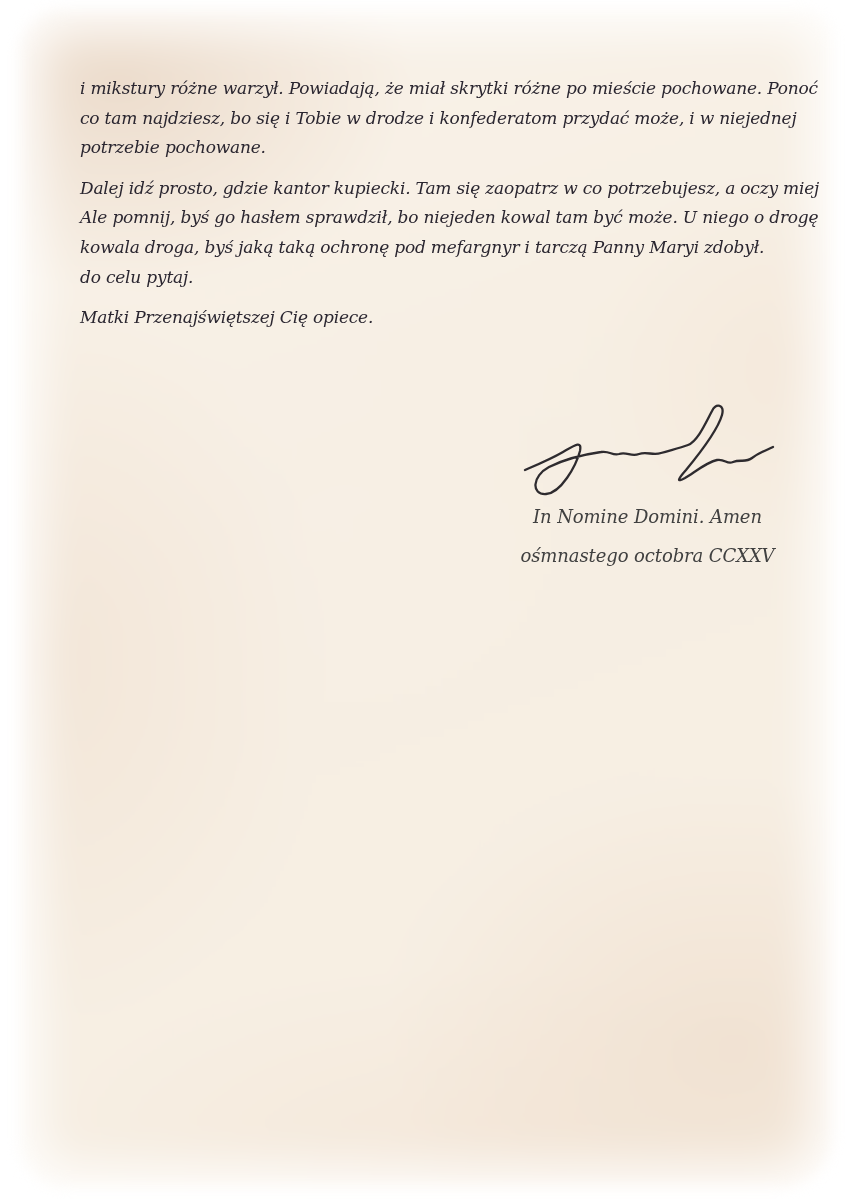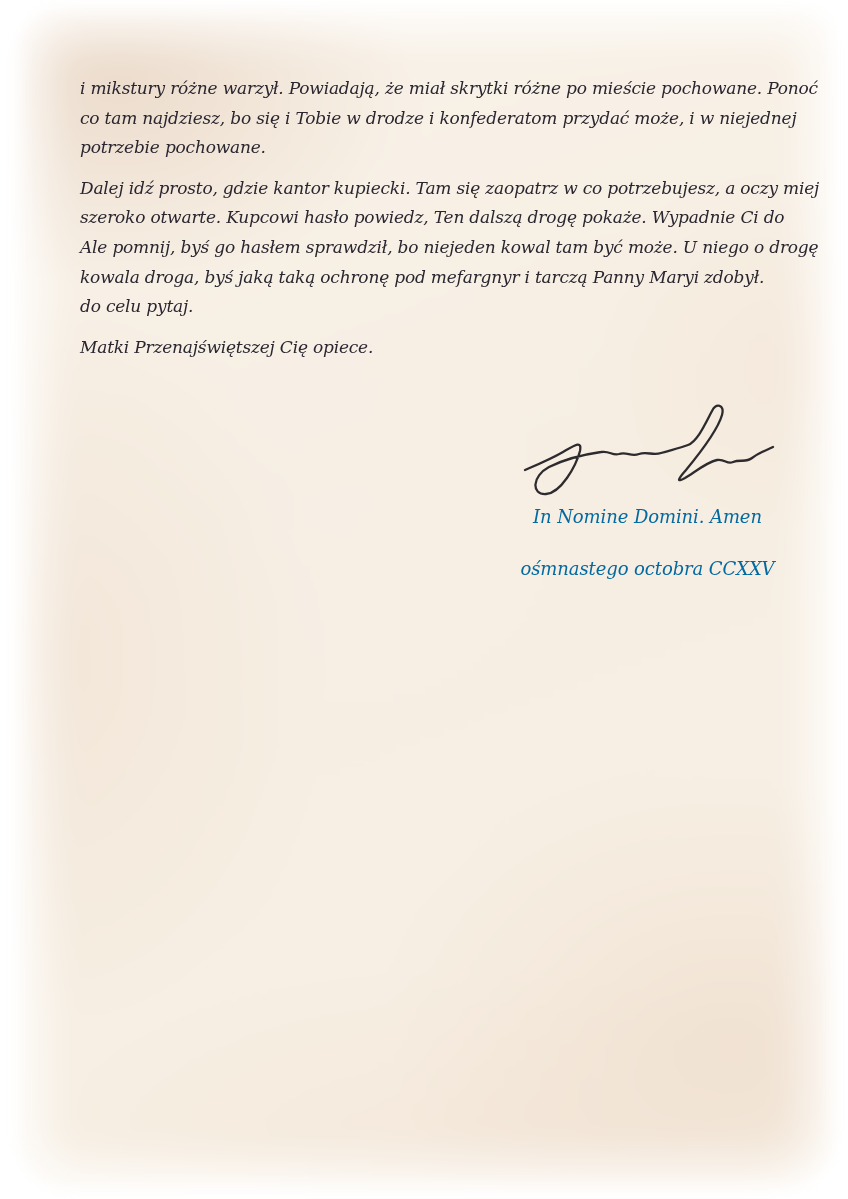--- a/index.html
+++ b/index.html
@@ -52,56 +52,55 @@
     font-size: 17px;
     letter-spacing: -0.2px;
     line-height: 29.6px;
   }
   .signature-block {
     position: absolute;
     left: 505px;
     top: 402px;
     width: 285px;
     text-align: center;
-    color: #0369a1;
+    color: #404040;
   }
   .signature-svg {
     display: block;
     margin: 0 auto 4px auto;
   }
   .closing-line {
     display: block;
     white-space: nowrap;
     font-style: italic;
     font-size: 18px;
     letter-spacing: -0.1px;
     line-height: 30px;
   }
   .closing-line.dateline {
-    margin-top: 22px;
+    margin-top: 9px;
   }
 </style>
 </head>
 <body>
 
 <div class="paper"></div>
 
 <div class="content">
 
   <div class="letter-body">
 
     <p class="para">
       <span class="line">i mikstury różne warzył. Powiadają, że miał skrytki różne po mieście pochowane. Ponoć</span>
       <span class="line">co tam najdziesz, bo się i Tobie w drodze i konfederatom przydać może, i w niejednej</span>
       <span class="line">potrzebie pochowane.</span>
     </p>
 
     <p class="para">
       <span class="line">Dalej idź prosto, gdzie kantor kupiecki. Tam się zaopatrz w co potrzebujesz, a oczy miej</span>
-      <span class="line">szeroko otwarte. Kupcowi hasło powiedz, Ten dalszą drogę pokaże. Wypadnie Ci do</span>
       <span class="line">Ale pomnij, byś go hasłem sprawdził, bo niejeden kowal tam być może. U niego o drogę</span>
       <span class="line">kowala droga, byś jaką taką ochronę pod mefargnyr i tarczą Panny Maryi zdobył.</span>
       <span class="line">do celu pytaj.</span>
     </p>
 
     <p class="para">
       <span class="line">Matki Przenajświętszej Cię opiece.</span>
     </p>
 
   </div>

